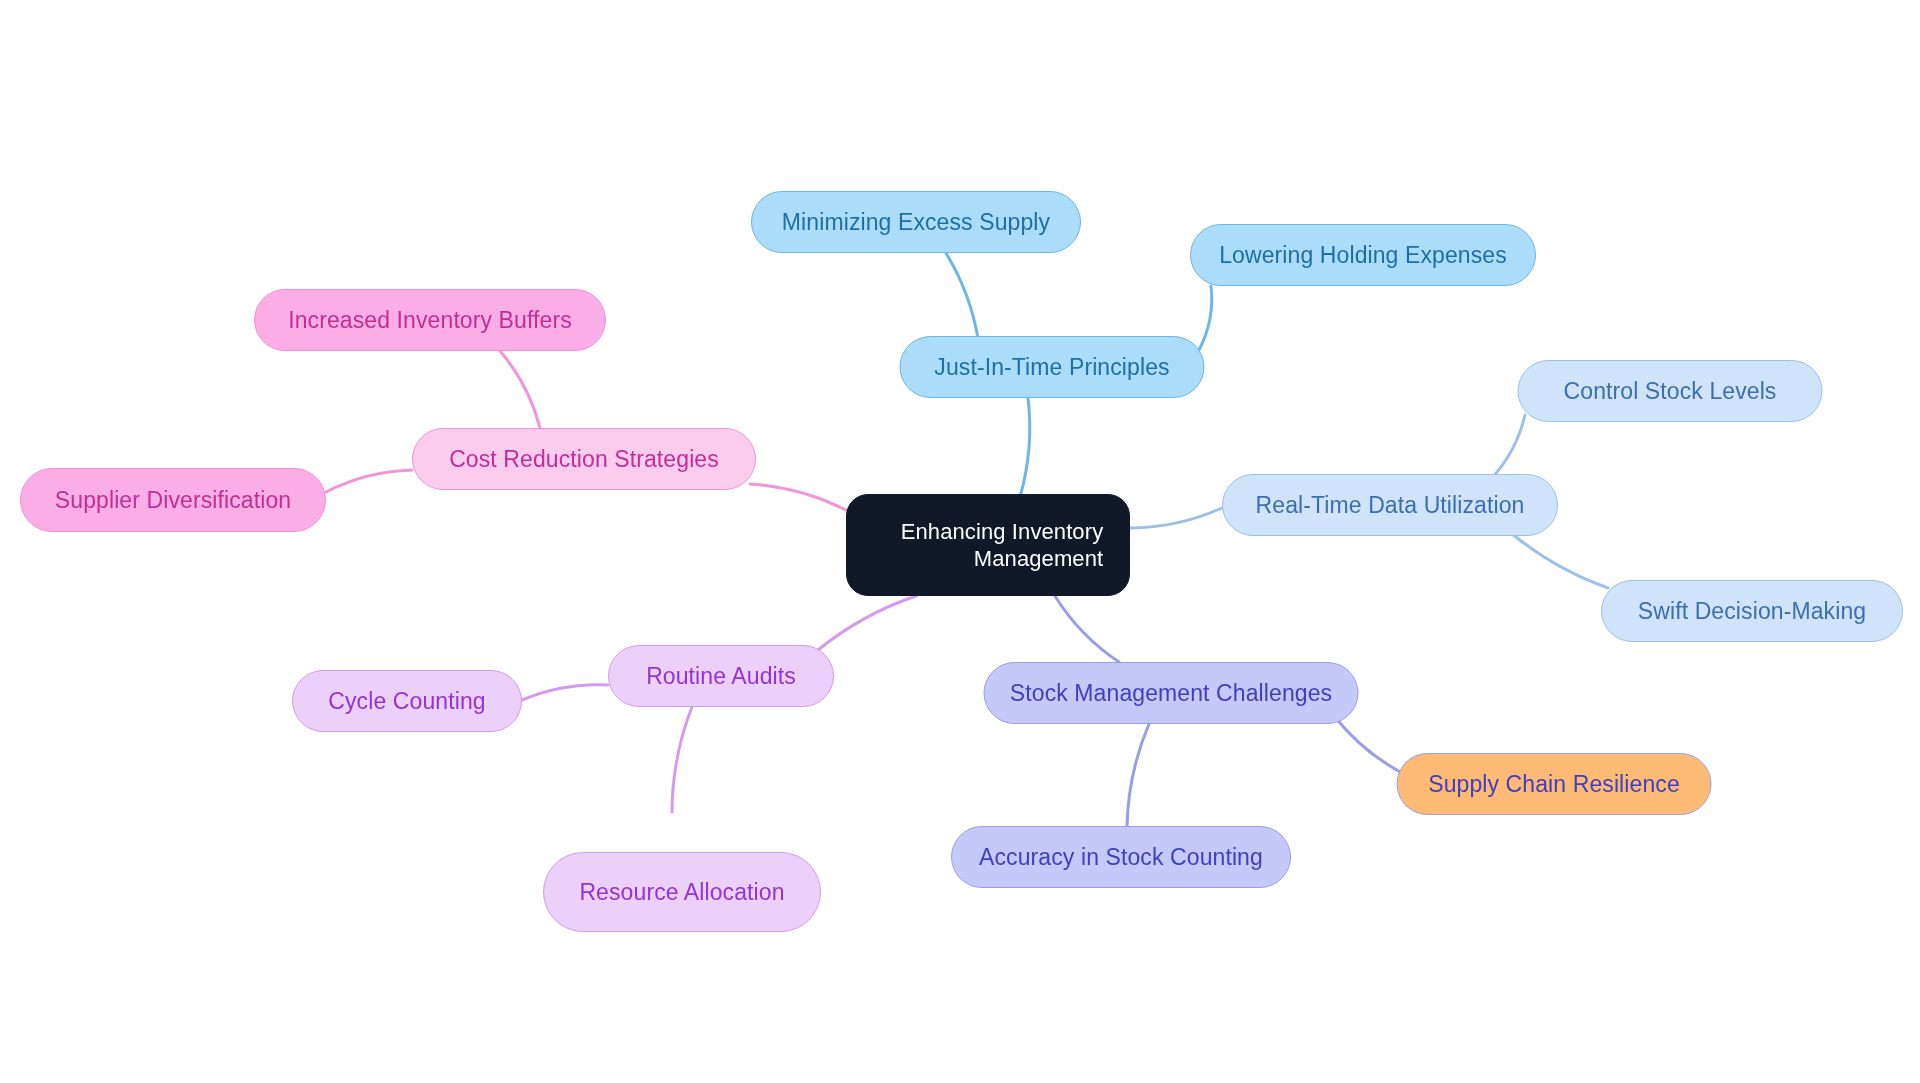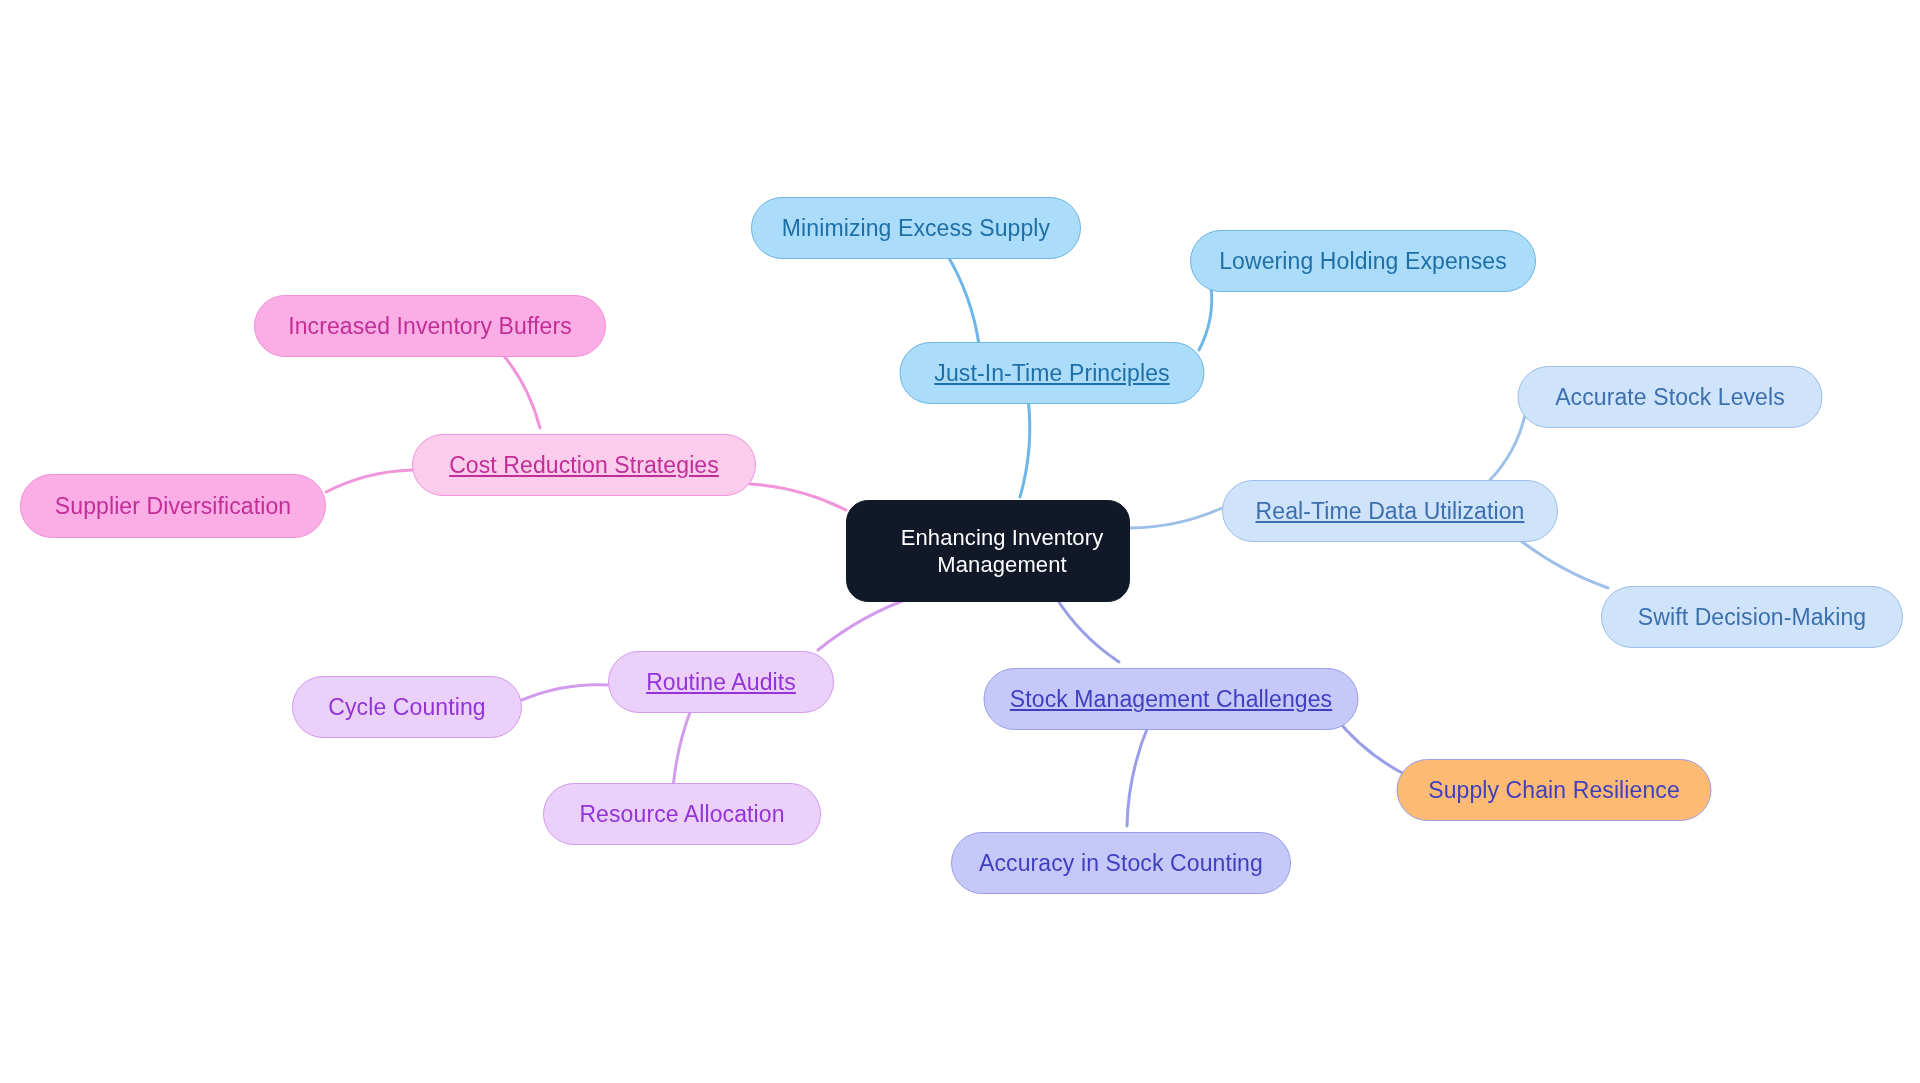--- a/index.html
+++ b/index.html
@@ -25,42 +25,40 @@
     width: 1920px;
     height: 1083px;
     pointer-events: none;
   }
   .node {
     position: absolute;
     box-sizing: border-box;
     display: flex;
     align-items: center;
     justify-content: center;
-    text-align: center;
+    text-align: right;
     border-radius: 999px;
     border-style: solid;
     border-width: 1.5px;
     white-space: pre;
     line-height: 1.25;
     letter-spacing: 0.1px;
     transform: translate(-50%, -50%);
     z-index: 2;
-    margin-top: 6px;
   }
   .node-root {
     border-radius: 22px;
     font-size: 22px;
     font-weight: 400;
     z-index: 3;
     padding-left: 28px;
   }
   .node-branch {
     font-size: 23px;
     font-weight: 400;
-    text-decoration: underline;
   }
   .node-leaf {
     font-size: 23px;
     font-weight: 400;
   }
 </style>
 </head>
 <body>
 
 <div id="canvas">
@@ -81,25 +79,25 @@
       <path d="M 540 428 Q 528.8740541933813 384.890101717724 500 351" fill="none" stroke="#F195DA" stroke-width="3" stroke-linecap="round"></path>
       <path d="M 412 470 Q 366.5216675001737 471.31197295522435 326 492" fill="none" stroke="#F195DA" stroke-width="3" stroke-linecap="round"></path>
     </svg>
   <div id="nodes">
       <div class="node node-root" style="left: 988px; top: 545px; width: 284px; height: 102px; background: rgb(17, 24, 39); border-color: rgb(17, 24, 39); color: rgb(255, 255, 255);"><span>Enhancing Inventory
 Management</span></div>
       <div class="node node-branch" style="left: 1052px; top: 367px; width: 305px; height: 62px; background: rgb(171, 220, 249); border-color: rgb(108, 182, 232); color: rgb(30, 111, 168);"><span>Just-In-Time Principles</span></div>
       <div class="node node-leaf" style="left: 916px; top: 222px; width: 330px; height: 62px; background: rgb(171, 220, 249); border-color: rgb(108, 182, 232); color: rgb(30, 111, 168);"><span>Minimizing Excess Supply</span></div>
       <div class="node node-leaf" style="left: 1363px; top: 255px; width: 346px; height: 62px; background: rgb(171, 220, 249); border-color: rgb(108, 182, 232); color: rgb(30, 111, 168);"><span>Lowering Holding Expenses</span></div>
       <div class="node node-branch" style="left: 1390px; top: 505px; width: 336px; height: 62px; background: rgb(207, 227, 250); border-color: rgb(157, 191, 232); color: rgb(59, 111, 174);"><span>Real-Time Data Utilization</span></div>
-      <div class="node node-leaf" style="left: 1670px; top: 391px; width: 305px; height: 62px; background: rgb(207, 227, 250); border-color: rgb(157, 191, 232); color: rgb(59, 111, 174);"><span>Accurate Stock Levels</span></div>
+      <div class="node node-leaf" style="left: 1670px; top: 391px; width: 305px; height: 62px; background: rgb(207, 227, 250); border-color: rgb(157, 191, 232); color: rgb(59, 111, 174);"><span>Control Stock Levels</span></div>
       <div class="node node-leaf" style="left: 1752px; top: 611px; width: 302px; height: 62px; background: rgb(207, 227, 250); border-color: rgb(157, 191, 232); color: rgb(59, 111, 174);"><span>Swift Decision-Making</span></div>
       <div class="node node-branch" style="left: 1171px; top: 693px; width: 375px; height: 62px; background: rgb(197, 200, 248); border-color: rgb(154, 158, 232); color: rgb(63, 63, 192);"><span>Stock Management Challenges</span></div>
       <div class="node node-leaf" style="left: 1121px; top: 857px; width: 340px; height: 62px; background: rgb(197, 200, 248); border-color: rgb(154, 158, 232); color: rgb(63, 63, 192);"><span>Accuracy in Stock Counting</span></div>
       <div class="node node-leaf" style="left: 1554px; top: 784px; width: 315px; height: 62px; background: #fdba74; border-color: rgb(154, 158, 232); color: rgb(63, 63, 192);"><span>Supply Chain Resilience</span></div>
       <div class="node node-branch" style="left: 721px; top: 676px; width: 226px; height: 62px; background: rgb(235, 208, 249); border-color: rgb(211, 155, 238); color: rgb(147, 51, 216);"><span>Routine Audits</span></div>
       <div class="node node-leaf" style="left: 407px; top: 701px; width: 230px; height: 62px; background: rgb(235, 208, 249); border-color: rgb(211, 155, 238); color: rgb(147, 51, 216);"><span>Cycle Counting</span></div>
-      <div class="node node-leaf" style="left: 682px; top: 808px; width: 278px; height: 62px; background: rgb(235, 208, 249); border-color: rgb(211, 155, 238); color: rgb(147, 51, 216);"><span>Resource Allocation</span></div>
+      <div class="node node-leaf" style="left: 682px; top: 892px; width: 278px; height: 80px; background: rgb(235, 208, 249); border-color: rgb(211, 155, 238); color: rgb(147, 51, 216);"><span>Resource Allocation</span></div>
       <div class="node node-branch" style="left: 584px; top: 459px; width: 344px; height: 62px; background: rgb(251, 204, 236); border-color: rgb(241, 149, 218); color: rgb(194, 46, 150);"><span>Cost Reduction Strategies</span></div>
       <div class="node node-leaf" style="left: 430px; top: 320px; width: 352px; height: 62px; background: rgb(251, 174, 229); border-color: rgb(244, 142, 216); color: rgb(194, 46, 150);"><span>Increased Inventory Buffers</span></div>
       <div class="node node-leaf" style="left: 173px; top: 500px; width: 306px; height: 64px; background: rgb(251, 174, 229); border-color: rgb(244, 142, 216); color: rgb(194, 46, 150);"><span>Supplier Diversification</span></div>
     </div>
 </div>
 
 </body></html>

